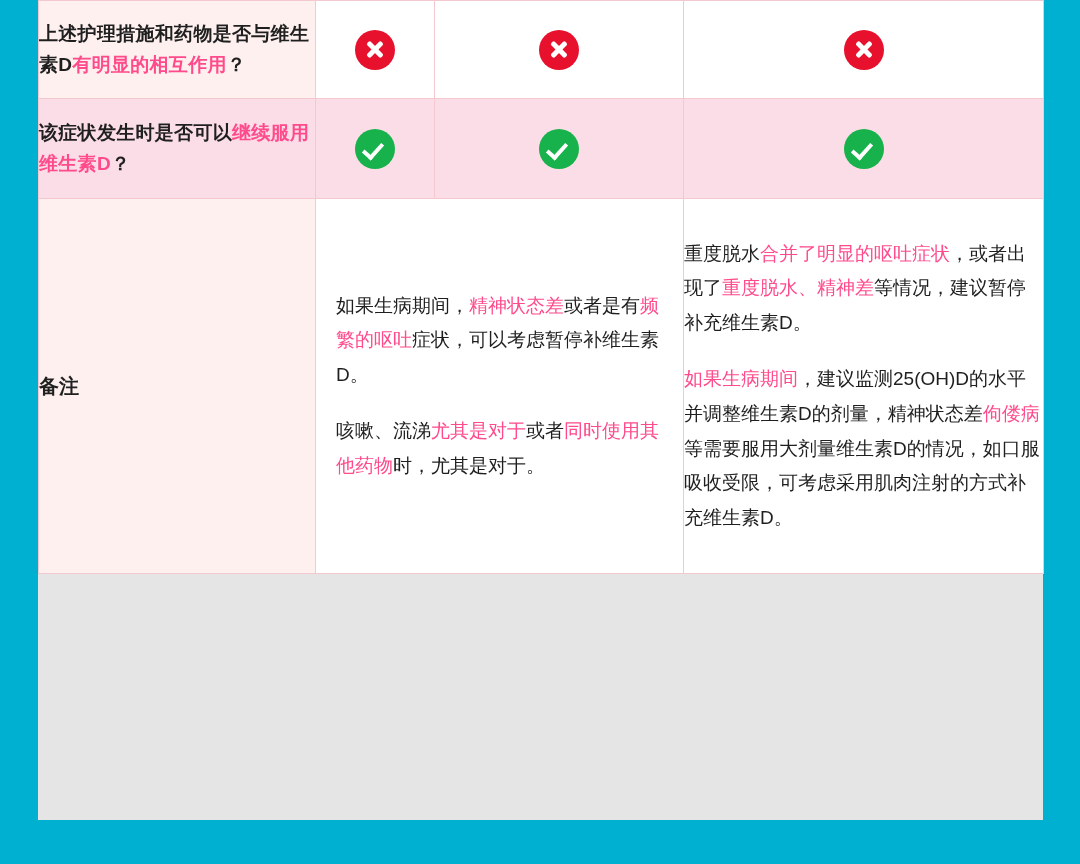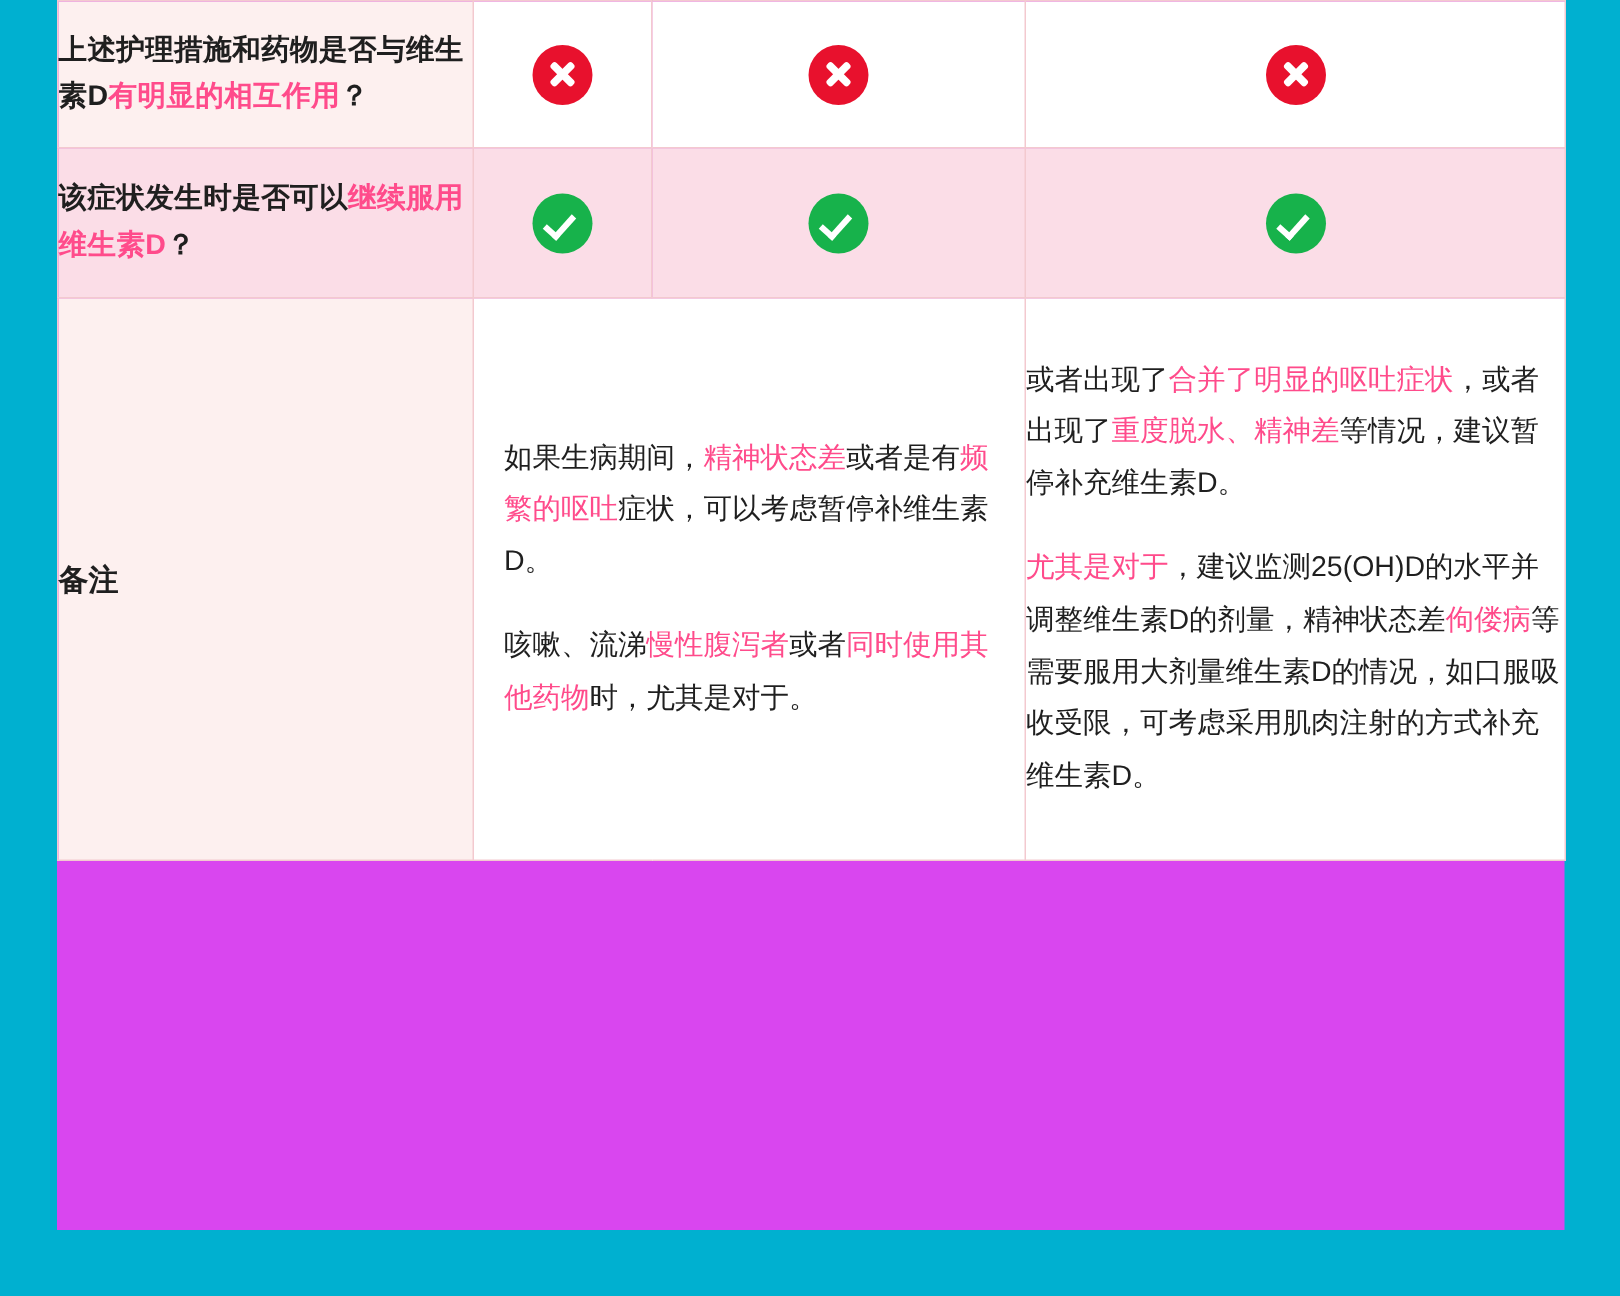--- a/index.html
+++ b/index.html
@@ -19,21 +19,21 @@
     height: 864px;
     background: #00b0d0;
     box-sizing: border-box;
   }
   .sheet {
     position: absolute;
     left: 38px;
     top: 0;
     width: 1005px;
     height: 820px;
-    background: #d946ef;
+    background: #e5e5e5;
     box-sizing: border-box;
   }
   table.qa {
     border-collapse: collapse;
     width: 1005px;
     table-layout: fixed;
   }
   table.qa col.c0 { width: 277px; }
   table.qa col.c1 { width: 119px; }
   table.qa col.c2 { width: 249px; }
@@ -162,24 +162,24 @@
           </td>
           <td class="acell highlight-row" style="height:100px"><span class="icon check"></span></td>
           <td class="acell highlight-row"><span class="icon check"></span></td>
           <td class="acell highlight-row"><span class="icon check"></span></td>
         </tr>
 
         <tr>
           <td class="note-label" style="height:375px">备注</td>
           <td class="note-body mid" colspan="2">
             <p><span>如果生病期间，</span><span class="pink">精神状态差</span><span>或者是有</span><span class="pink">频繁的呕吐</span><span>症状，可以考虑暂停补维生素D。</span></p>
-            <p><span>咳嗽、流涕</span><span class="pink">慢性腹泻者</span><span>或者</span><span class="pink">同时使用其他药物</span><span>时，尤其是对于。</span></p>
+            <p><span>咳嗽、流涕</span><span class="pink">尤其是对于</span><span>或者</span><span class="pink">同时使用其他药物</span><span>时，尤其是对于。</span></p>
           </td>
           <td class="note-body">
-            <p><span>或者出现了</span><span class="pink">合并了明显的呕吐症状</span><span>，或者出现了</span><span class="pink">重度脱水、精神差</span><span>等情况，建议暂停补充维生素D。</span></p>
-            <p><span class="pink">尤其是对于</span><span>，建议监测25(OH)D的水平并调整维生素D的剂量，精神状态差</span><span class="pink">佝偻病</span><span>等需要服用大剂量维生素D的情况，如口服吸收受限，可考虑采用肌肉注射的方式补充维生素D。</span></p>
+            <p><span>重度脱水</span><span class="pink">合并了明显的呕吐症状</span><span>，或者出现了</span><span class="pink">重度脱水、精神差</span><span>等情况，建议暂停补充维生素D。</span></p>
+            <p><span class="pink">如果生病期间</span><span>，建议监测25(OH)D的水平并调整维生素D的剂量，精神状态差</span><span class="pink">佝偻病</span><span>等需要服用大剂量维生素D的情况，如口服吸收受限，可考虑采用肌肉注射的方式补充维生素D。</span></p>
           </td>
         </tr>
       </tbody>
     </table>
   </div>
   <div class="bottom-band"></div>
 </div>
 
 </body></html>

